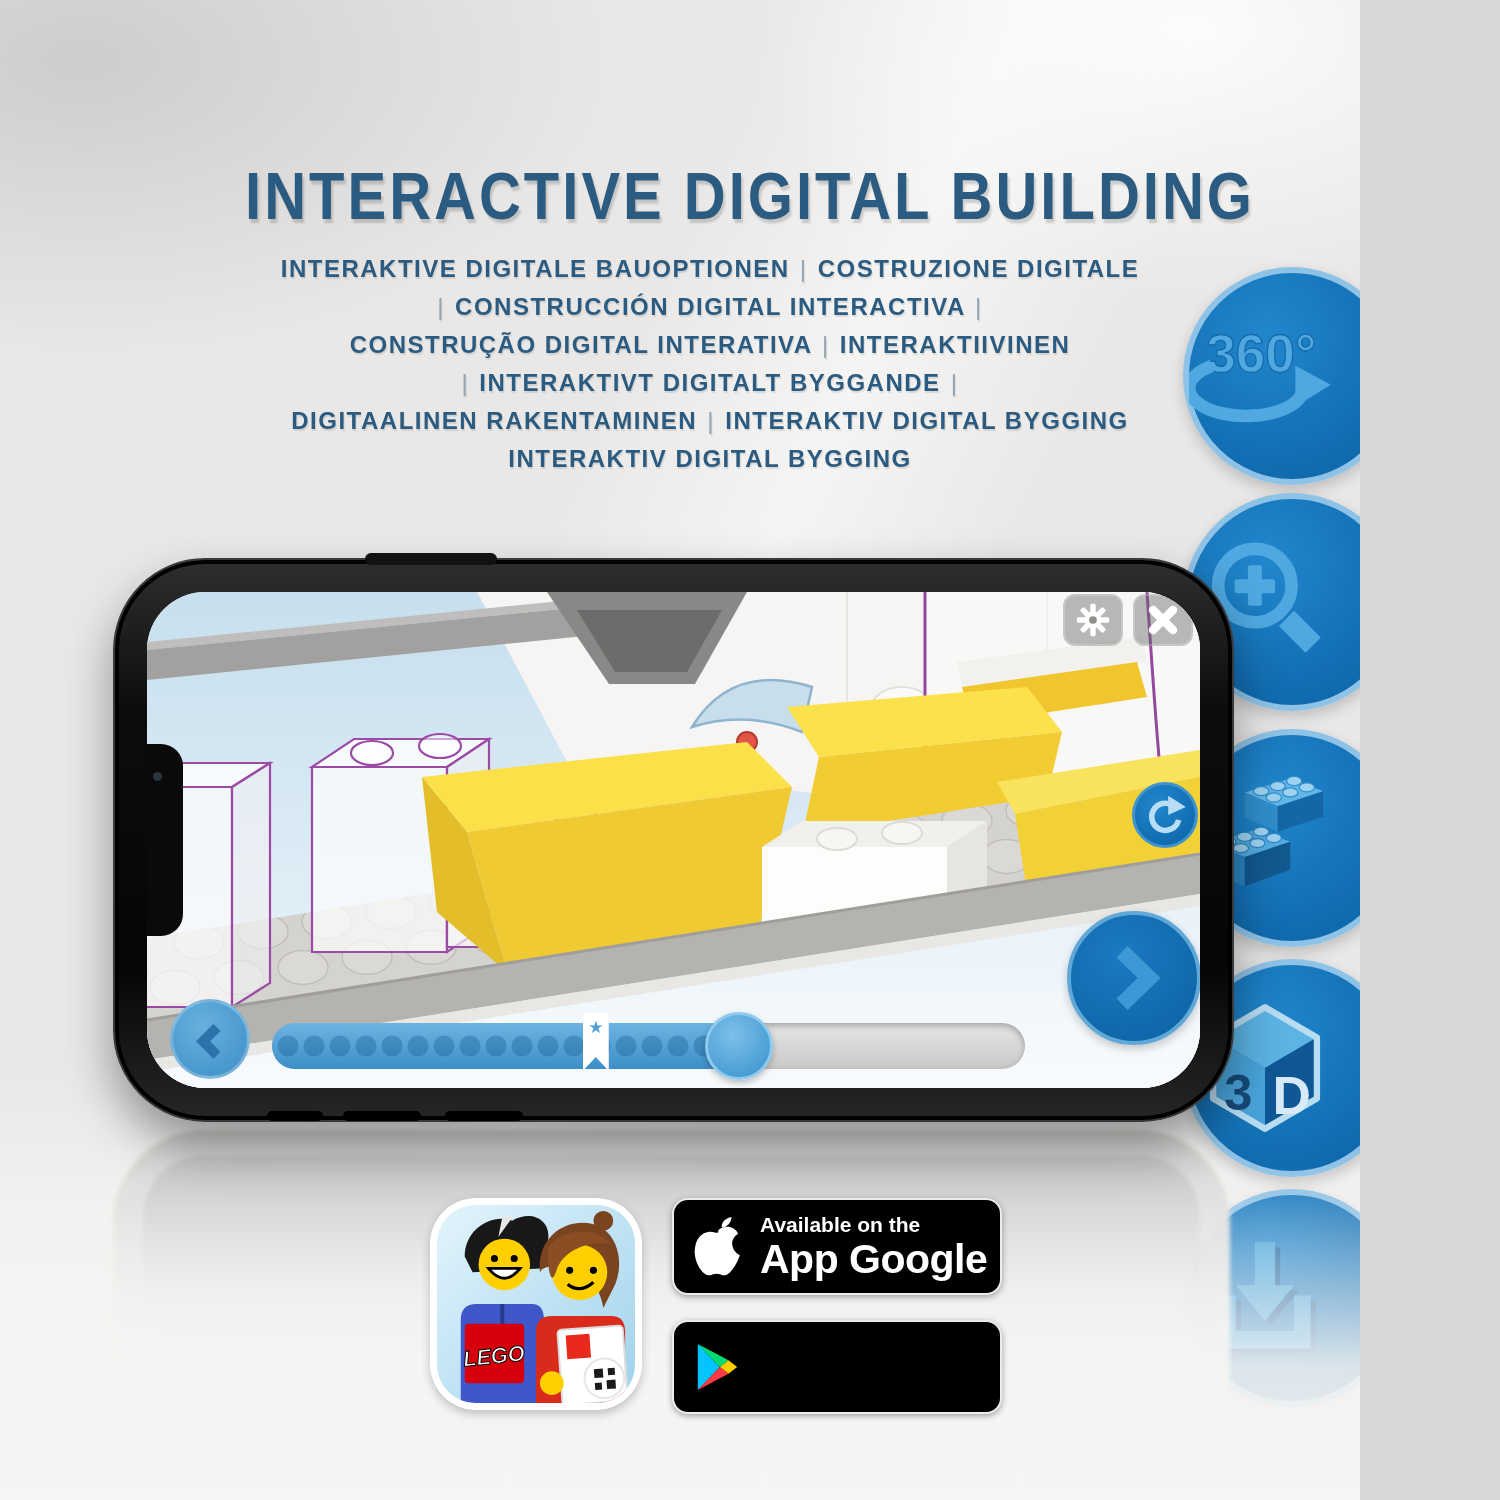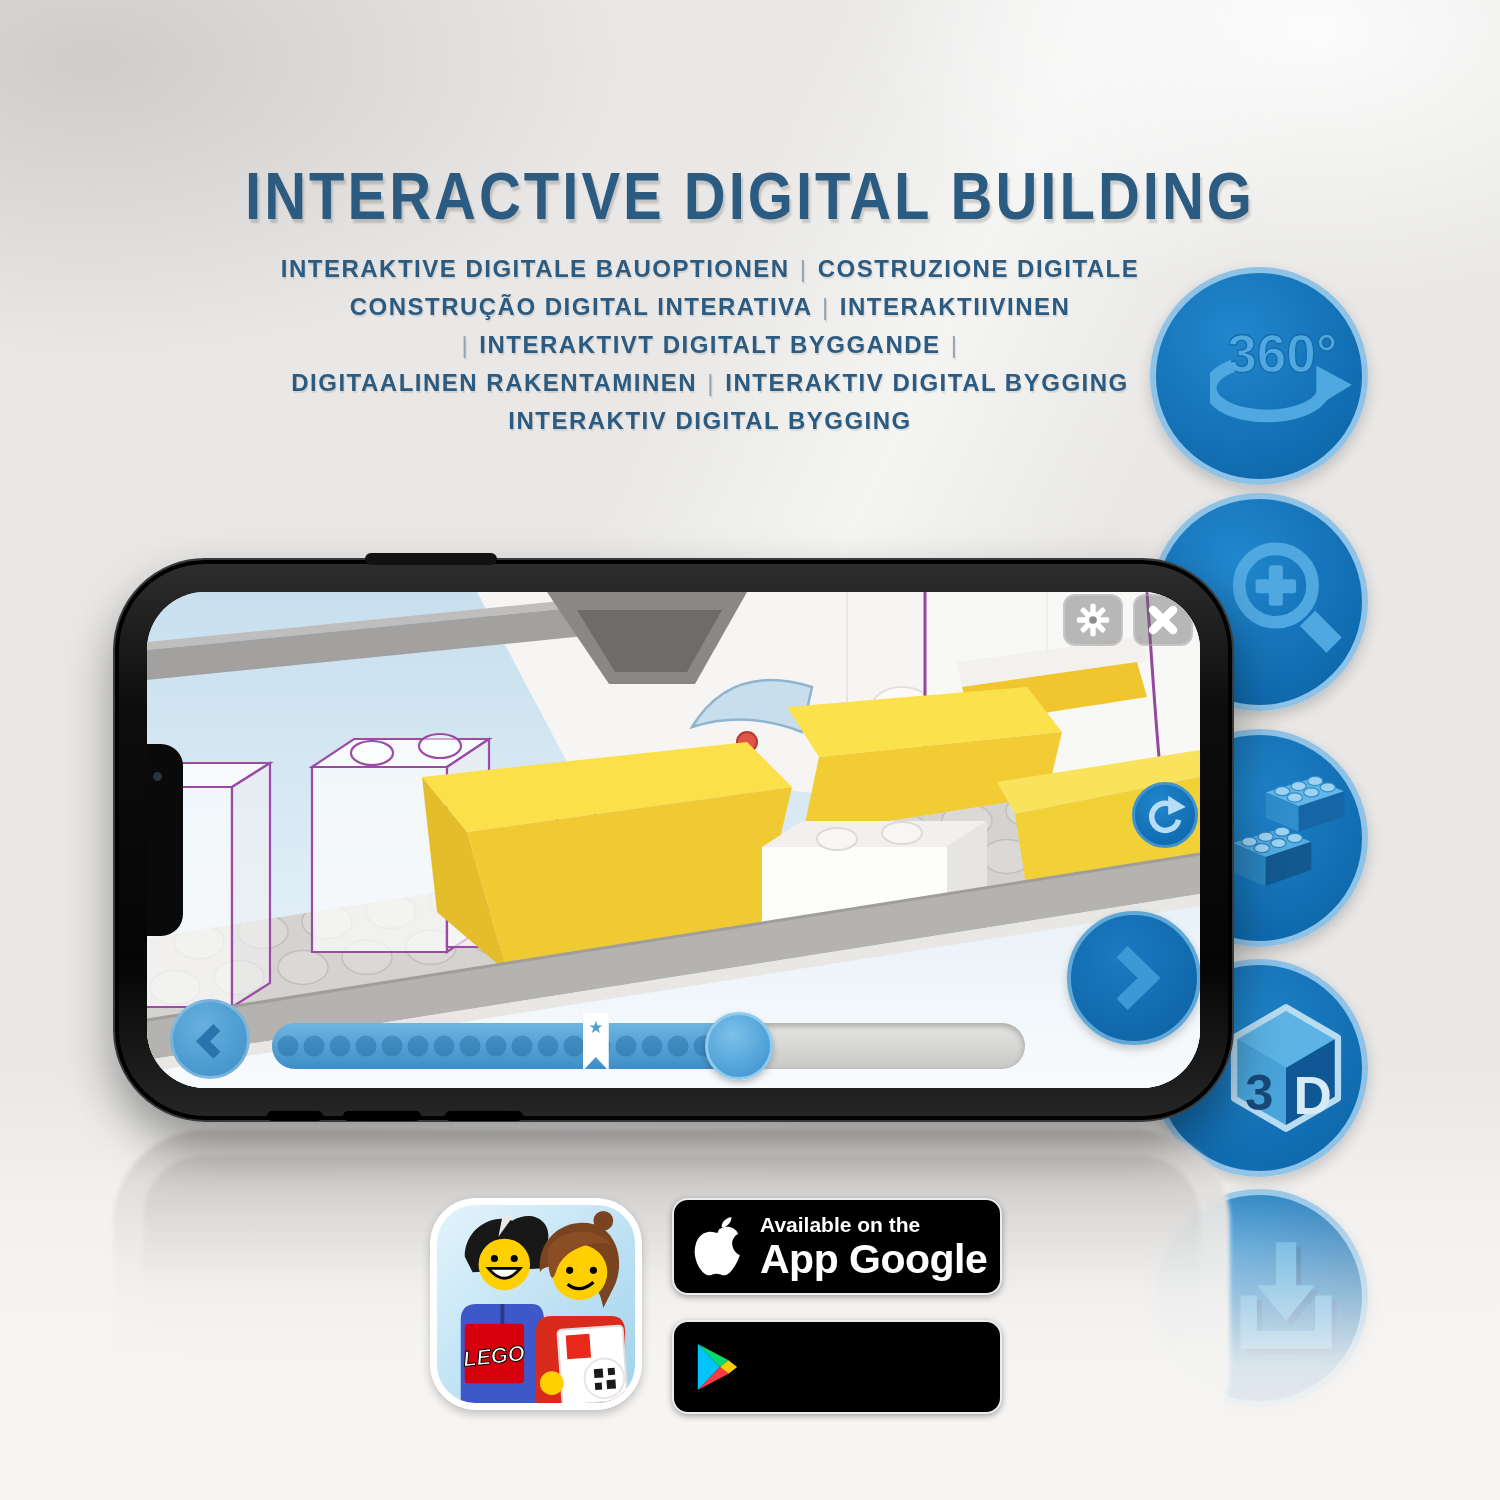--- a/index.html
+++ b/index.html
@@ -1,16 +1,16 @@
 <!DOCTYPE html>
 <html><head>
 <meta charset="utf-8">
 <style>
   html,body{margin:0;padding:0;background:#d8d7d5;}
-  .stage{position:relative;width:1500px;height:1500px;overflow:hidden;
+  .stage{position:relative;width:1360px;height:1500px;overflow:hidden;
          background:#e9e8e6;font-family:"Liberation Sans",sans-serif;}
   
   .marble{position:absolute;inset:0;
     background:
       radial-gradient(900px 500px at 6% 4%, rgba(185,183,181,.55), transparent 60%),
       radial-gradient(700px 420px at 88% 2%, rgba(255,255,255,.85), transparent 65%),
       linear-gradient(115deg, rgba(255,255,255,0) 38%, rgba(255,255,255,.55) 50%, rgba(255,255,255,0) 62%);}
   .bottom-fade{position:absolute;left:0;right:0;top:1060px;bottom:0;
     background:linear-gradient(180deg, rgba(233,232,230,0), #f2f1ef 35%, #f6f5f3);}
 
@@ -18,24 +18,24 @@
   .title{position:absolute;top:118px;left:0;width:1500px;text-align:center;
     font-size:58px;font-weight:bold;letter-spacing:3px;color:#2b5b80;
     transform:scaleY(1.15);transform-origin:center top;
     text-shadow:2px 3px 2px rgba(0,0,0,.16);}
   .subtitle{position:absolute;top:250px;left:155px;width:1110px;text-align:center;
     font-size:24px;font-weight:bold;letter-spacing:1.5px;color:#2b5b80;line-height:38px;
     text-shadow:1px 2px 1px rgba(0,0,0,.10);}
   .subtitle .pipe{color:#93a5b3;font-weight:normal;padding:0 2px;}
 
   
-  .feature-icon{position:absolute;left:1150px;width:206px;height:206px;border-radius:50%;
+  .feature-icon{position:absolute;left:1183px;width:206px;height:206px;border-radius:50%;
     background:radial-gradient(circle at 38% 30%, #2187cd, #0f69ad 78%);
     border:6px solid #8ec2e7;box-shadow:0 6px 14px rgba(0,0,0,.18);
-    display:flex;align-items:center;justify-content:flex-end;}
+    display:flex;align-items:center;justify-content:flex-start;}
   .feature-icon svg{width:152px;height:152px;}
 
   
   .reflection{position:absolute;left:113px;top:1130px;width:1117px;height:330px;
     border-radius:92px;filter:blur(2px);opacity:.95;
     background:linear-gradient(180deg,#cfcdcb 0%, #dedcda 16%, #edebe9 48%, #f4f3f1 75%);}
   .reflection .inner{position:absolute;left:30px;right:30px;top:26px;height:200px;border-radius:60px;
     background:linear-gradient(180deg, rgba(195,193,191,.8), rgba(230,228,226,.2) 70%);}
   .veil{position:absolute;left:0;right:0;top:1165px;height:335px;
     background:linear-gradient(180deg, rgba(246,245,243,0), rgba(246,245,243,.88) 60%, #f6f5f3);}
@@ -102,20 +102,21 @@
 <body>
 
 <div class="stage">
   <div class="marble"></div>
   <div class="bottom-fade"></div>
 
   <h1 class="title">INTERACTIVE DIGITAL BUILDING</h1>
 
   <div class="subtitle">
     <div class="subtitle-line">INTERAKTIVE DIGITALE BAUOPTIONEN <span class="pipe">|</span> COSTRUZIONE DIGITALE</div>
+    <div class="subtitle-line"><span class="pipe">|</span> CONSTRUCCIÓN DIGITAL INTERACTIVA <span class="pipe">|</span></div>
     <div class="subtitle-line">CONSTRUÇÃO DIGITAL INTERATIVA <span class="pipe">|</span> INTERAKTIIVINEN</div>
     <div class="subtitle-line"><span class="pipe">|</span> INTERAKTIVT DIGITALT BYGGANDE <span class="pipe">|</span></div>
     <div class="subtitle-line">DIGITAALINEN RAKENTAMINEN <span class="pipe">|</span> INTERAKTIV DIGITAL BYGGING</div>
     <div class="subtitle-line">INTERAKTIV DIGITAL BYGGING</div>
   </div>
 
   <div class="feature-icon" style="top:267px">
     <svg viewBox="0 0 120 120">
       <text x="57" y="57" font-size="42" font-weight="bold" fill="#4fa8e0" stroke="#156aa8" stroke-width="1" text-anchor="middle" font-family="Liberation Sans, sans-serif">360°</text>
       <path d="M18 52 A45 22 0 1 0 90 68" fill="none" stroke="#4fa8e0" stroke-width="10"></path>

